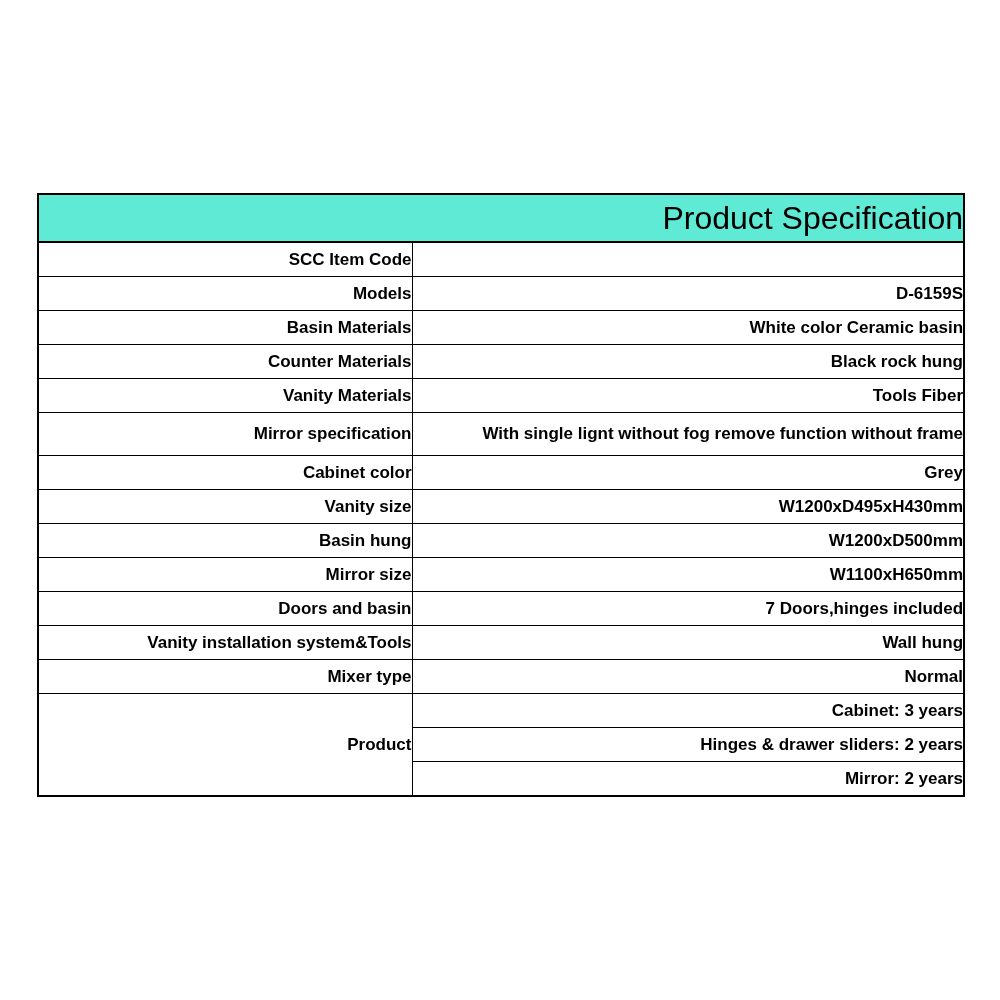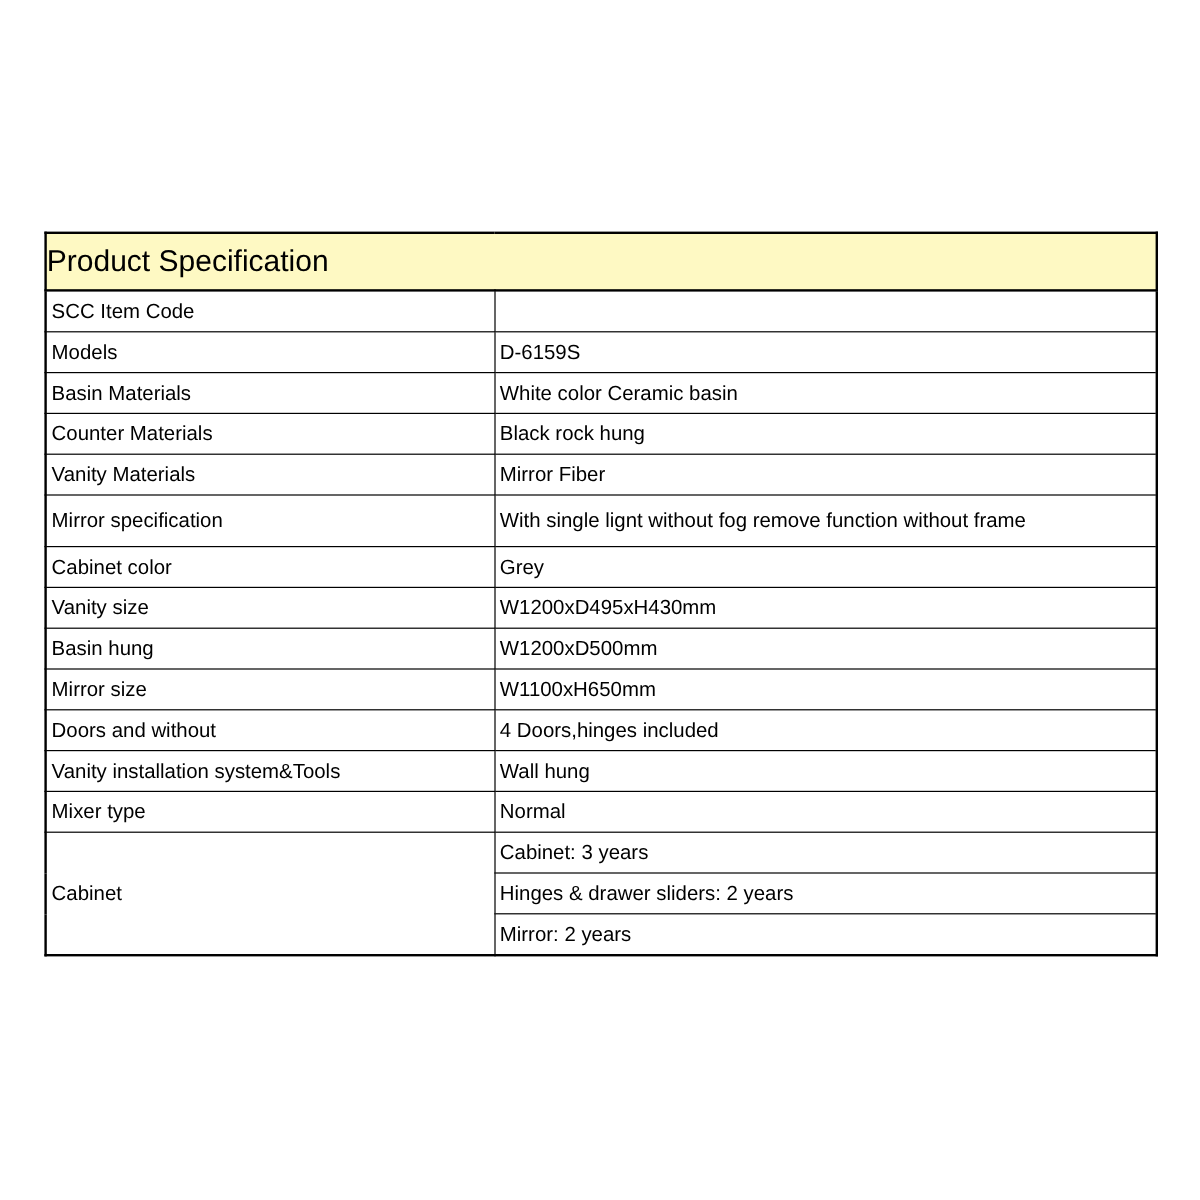--- a/index.html
+++ b/index.html
@@ -20,37 +20,37 @@
   table.spec-table {
     position: absolute;
     left: 37px;
     top: 193px;
     width: 926px;
     border-collapse: collapse;
     border: 2px solid #000000;
     table-layout: fixed;
   }
   table.spec-table th.title-cell {
-    background: #fef9c3;
+    background: #5eead4;
     height: 46px;
-    font-size: 25px;
+    font-size: 32px;
     font-weight: 400;
-    text-align: left;
+    text-align: right;
     vertical-align: middle;
     border: 2px solid #000000;
     padding: 0;
   }
   table.spec-table td {
     border: 1px solid #000000;
     font-size: 17px;
-    font-weight: 400;
+    font-weight: 700;
     height: 33px;
     padding: 0 0 0 4px;
     vertical-align: middle;
-    text-align: left;
+    text-align: right;
     overflow: hidden;
     white-space: nowrap;
   }
   table.spec-table col.col-label { width: 374px; }
   table.spec-table col.col-value { width: 552px; }
   tr.tall td { height: 42px; }
 </style>
 </head>
 <body>
 
@@ -77,21 +77,21 @@
       <tr>
         <td>Basin Materials</td>
         <td>White color Ceramic basin</td>
       </tr>
       <tr>
         <td>Counter Materials</td>
         <td>Black rock hung</td>
       </tr>
       <tr>
         <td>Vanity Materials</td>
-        <td>Mirror Fiber</td>
+        <td>Tools Fiber</td>
       </tr>
       <tr class="tall">
         <td>Mirror specification</td>
         <td>With single lignt without fog remove function without frame</td>
       </tr>
       <tr>
         <td>Cabinet color</td>
         <td>Grey</td>
       </tr>
       <tr>
@@ -100,33 +100,33 @@
       </tr>
       <tr>
         <td>Basin hung</td>
         <td>W1200xD500mm</td>
       </tr>
       <tr>
         <td>Mirror size</td>
         <td>W1100xH650mm</td>
       </tr>
       <tr>
-        <td>Doors and without</td>
-        <td>4 Doors,hinges included</td>
+        <td>Doors and basin</td>
+        <td>7 Doors,hinges included</td>
       </tr>
       <tr>
         <td>Vanity installation system&amp;Tools</td>
         <td>Wall hung</td>
       </tr>
       <tr>
         <td>Mixer type</td>
         <td>Normal</td>
       </tr>
       <tr>
-        <td rowspan="3">Cabinet</td>
+        <td rowspan="3">Product</td>
         <td>Cabinet: 3 years</td>
       </tr>
       <tr>
         <td>Hinges &amp; drawer sliders: 2 years</td>
       </tr>
       <tr>
         <td>Mirror: 2 years</td>
       </tr>
     </tbody>
   </table>

